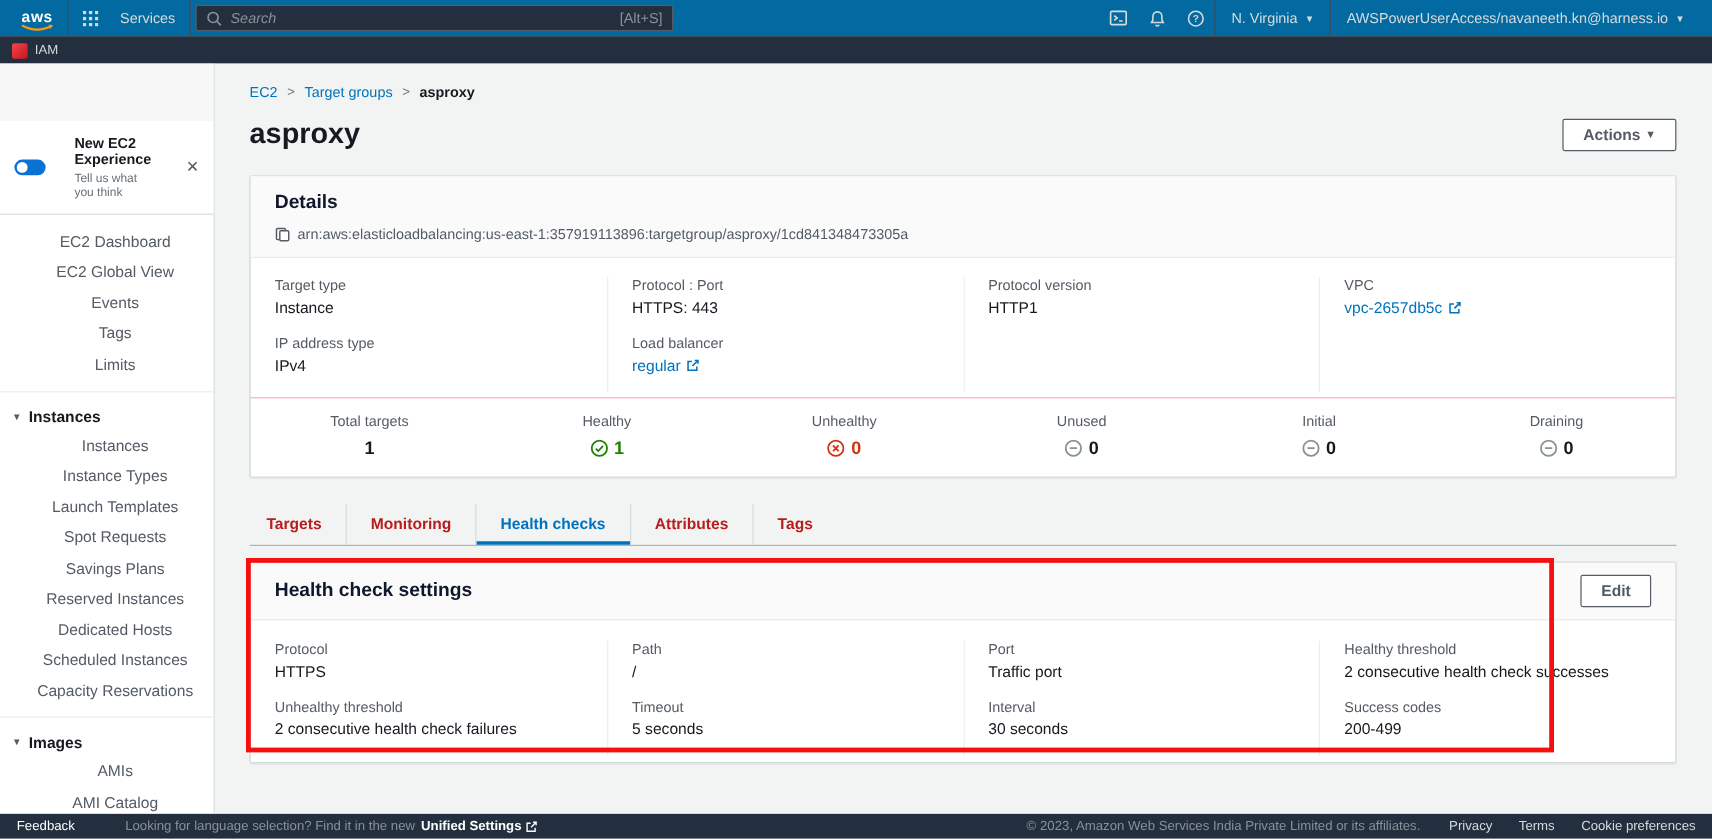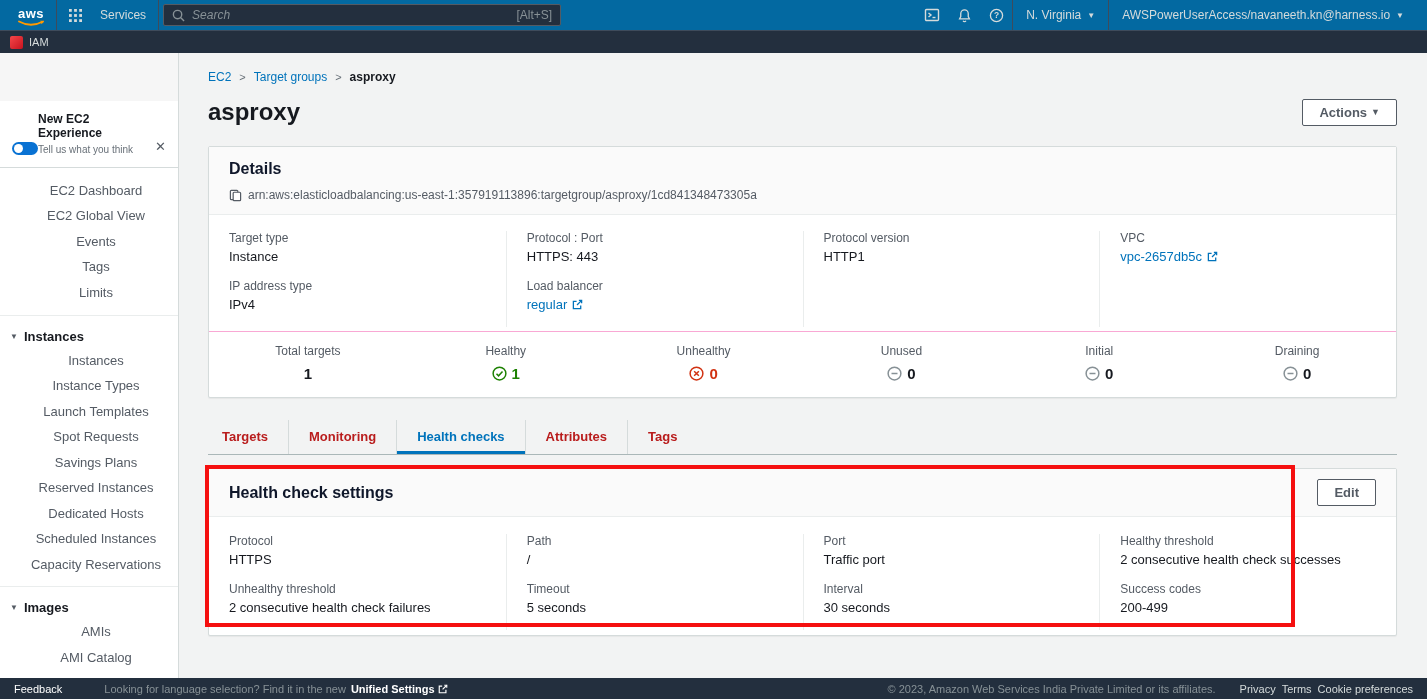--- a/index.html
+++ b/index.html
@@ -22,21 +22,21 @@
 
   
   .favbar { height:23px; background:#232f3e; border-top:1px solid #3e4b5b; display:flex; align-items:center; padding:0 10px; gap:10px; }
   .fav-item { display:flex; align-items:center; gap:6px; color:#d5dbdb; font-size:11px; cursor:pointer; }
   .fav-icon { width:13px; height:13px; border-radius:2px; background:linear-gradient(135deg,#f54749,#c7131f); display:inline-block; }
 
   
   .app { display:flex; height:625px; }
   .sidebar { width:179px; flex:none; background:#fff; border-right:1px solid #d5dbdb; overflow:hidden; }
   .sidebar-topgap { height:48px; background:#f6f6f6; }
-  .newexp { display:flex; align-items:flex-end; gap:0; padding:11px 10px 12px 12px; border-bottom:1px solid #d5dbdb; background:#fff; }
+  .newexp { display:flex; align-items:center; gap:24px; padding:11px 10px 12px 12px; border-bottom:1px solid #d5dbdb; background:#fff; }
   .toggle { position:relative; width:26px; height:13px; border-radius:8px; background:#0972d3; flex:none; margin-top:2px; cursor:pointer; }
   .toggle .knob { position:absolute; left:2px; top:2px; width:9px; height:9px; border-radius:50%; background:#fff; }
   .newexp-title { font-size:12px; font-weight:700; color:#16191f; line-height:1.2; }
   .newexp-sub { font-size:10px; color:#687078; margin-top:3px; }
   .close-x { margin-left:auto; color:#545b64; font-size:13px; cursor:pointer; line-height:1; padding:2px 2px; }
   .nav-list { padding:10px 0; font-size:13px;text-align:center; }
   .nav-item { padding:4px 10px 4px 24px; color:#545b64; cursor:pointer; line-height:1.35; white-space:nowrap; }
   .nav-divider { border-top:1px solid #eaeded; margin:9px 0; }
   .nav-section { padding:4px 10px; color:#16191f; font-weight:700; display:flex; align-items:center; gap:6px; cursor:pointer; white-space:nowrap; }
   .nav-caret { font-size:8px; color:#545b64; }
@@ -87,21 +87,21 @@
   .hc-grid { padding:17px 0 5px; }
   .red-box { position:absolute; left:-3px; top:-3px; width:1090px; height:162px; border:4px solid #f50f0f; pointer-events:none; z-index:3; }
 
   
   .footer { height:21px; background:#232f3e; display:flex; align-items:center; padding:0 14px; font-size:11px; }
   .f-feedback { color:#fff; cursor:pointer; }
   .f-lang { color:#879196; margin-left:42px; display:flex; align-items:center; gap:5px; }
   .f-link-strong { color:#fff; font-weight:700; display:inline-flex; align-items:center; gap:3px; cursor:pointer; }
   .f-right { margin-left:auto; display:flex; align-items:center; gap:24px; }
   .f-copy { color:#879196; }
-  .f-links { display:flex; gap:6px; }
+  .f-links { display:flex; gap:22px; }
   .f-link { color:#d5dbdb; cursor:pointer; }
   .st-icon { display:block; }
 </style>
 </head>
 <body>
 
 <header class="topnav">
   <div class="aws-logo">
     <span class="aws-logo-text">aws</span>
     <svg width="26" height="7" viewBox="0 0 26 7">

